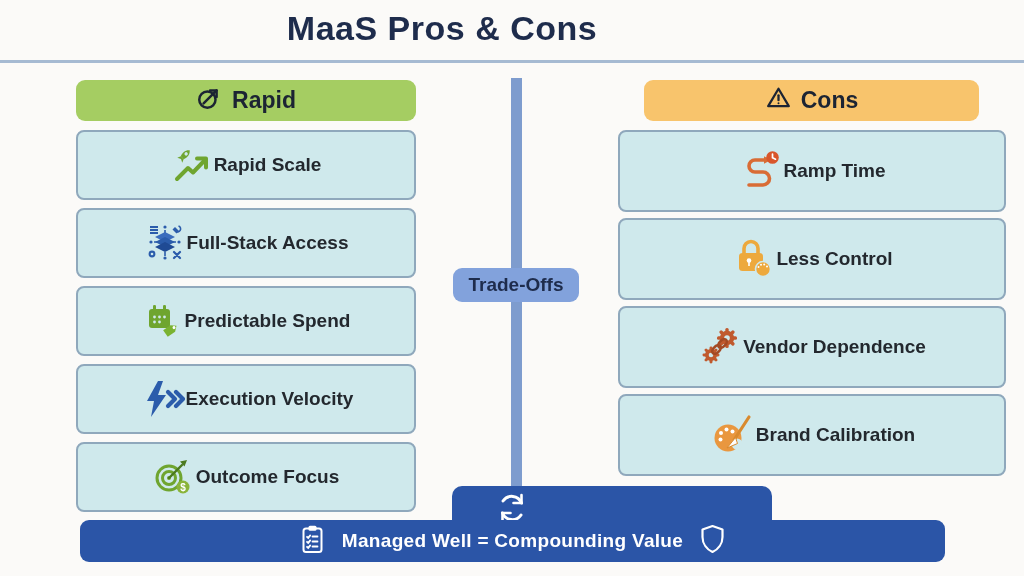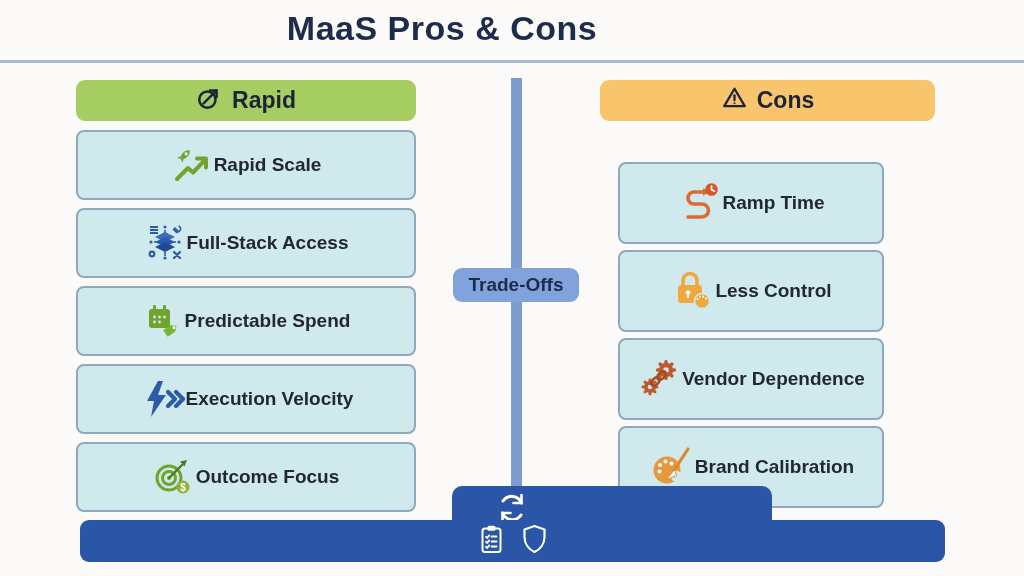--- a/index.html
+++ b/index.html
@@ -19,29 +19,29 @@
     background:var(--tradeoff-bg,#82a2dc);border-radius:9px;
     display:flex;align-items:center;justify-content:center;
     font-size:19px;font-weight:bold;color:var(--title-navy,#1e2c4c);z-index:3;
   }
   .col-header{
     position:absolute;top:80px;height:41px;border-radius:9px;
     display:flex;align-items:center;justify-content:center;gap:10px;
     font-size:23px;font-weight:bold;color:var(--header-text,#1c2433);
   }
   .pros-header{left:76px;width:340px;background:var(--pros-green,#a5cd62);}
-  .cons-header{left:600px;width:335px;background:var(--cons-orange,#f8c46c);gap:9px;}
+  .cons-header{left:644px;width:335px;background:var(--cons-orange,#f8c46c);gap:9px;}
   .card{
     position:absolute;background:var(--card-bg,#cfe9ec);
     border:2px solid var(--card-border,#8fa8bc);border-radius:8px;
     box-sizing:border-box;
     display:flex;align-items:center;justify-content:center;gap:1px;
   }
   .pros-card{left:76px;width:340px;height:70px;}
-  .cons-card{left:618px;width:266px;height:82px;margin-top:32px;}
+  .cons-card{left:618px;width:388px;height:82px;}
   .card .label{font-size:19px;font-weight:bold;color:var(--card-text,#23282e);line-height:1.05;}
   .card svg{display:block;}
   .tab{
     position:absolute;left:452px;top:486px;width:320px;height:44px;
     background:var(--banner-blue,#2b55a7);border-radius:10px 10px 0 0;z-index:4;
   }
   .tab .refresh{position:absolute;left:42px;top:4px;}
   .banner{
     position:absolute;left:80px;top:520px;width:865px;height:42px;
     background:var(--banner-blue,#2b55a7);border-radius:9px;z-index:5;
@@ -272,20 +272,21 @@
         <g stroke="#ffffff" stroke-width="1.8" stroke-linecap="round" fill="none">
           <path d="M13,12.5 H18"></path>
             <path d="M13,17.5 H18"></path>
             <path d="M13,22.5 H18"></path>
           <path d="M7.5,12.8 l1.2,1.2 2,-2.6"></path>
             <path d="M7.5,17.8 l1.2,1.2 2,-2.6"></path>
             <path d="M7.5,22.8 l1.2,1.2 2,-2.6"></path>
         </g>
       </svg>
     </span>
+    <span class="label">Managed Well = Compounding Value</span>
     <span>
       <svg width="27" height="30" viewBox="0 0 26 30">
         <path d="M13,2 L23,5.5 V13 C23,20 18.5,25.5 13,28 C7.5,25.5 3,20 3,13 V5.5 Z" fill="none" stroke="#ffffff" stroke-width="2.2" stroke-linejoin="round"></path>
       </svg>
     </span>
   </div>
 
 </div>
 
 </body></html>

